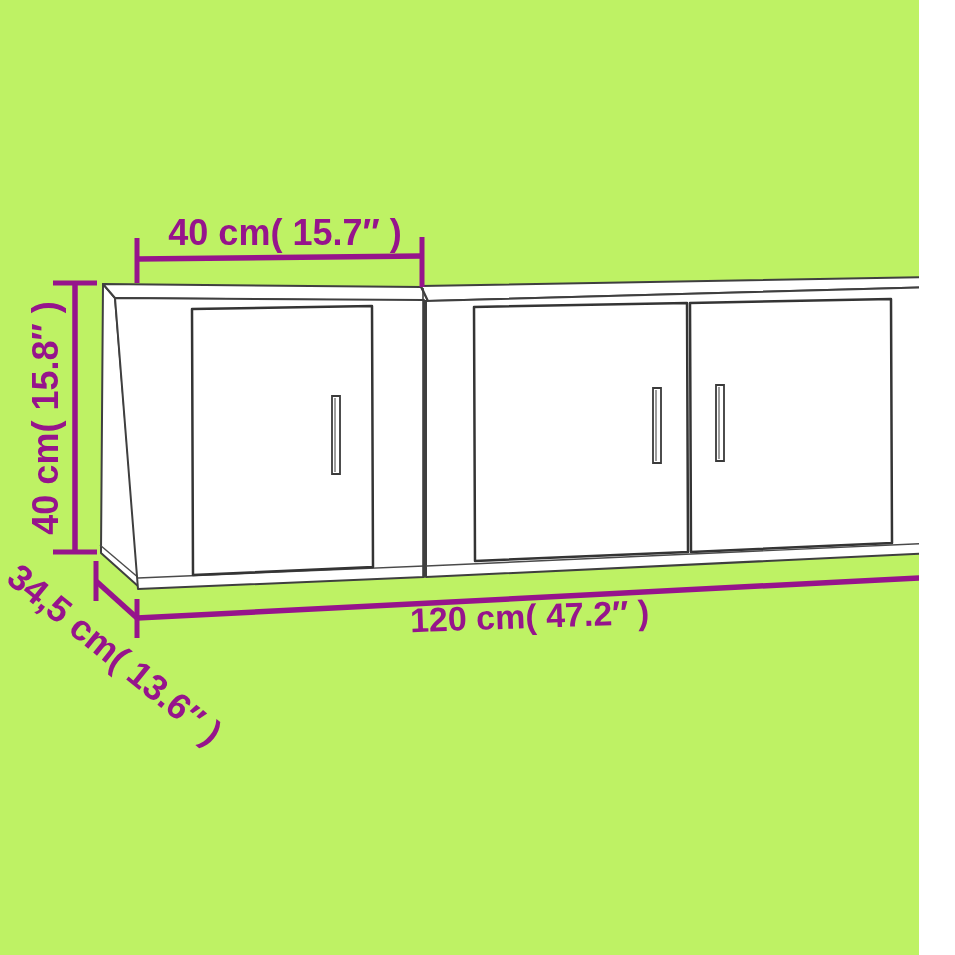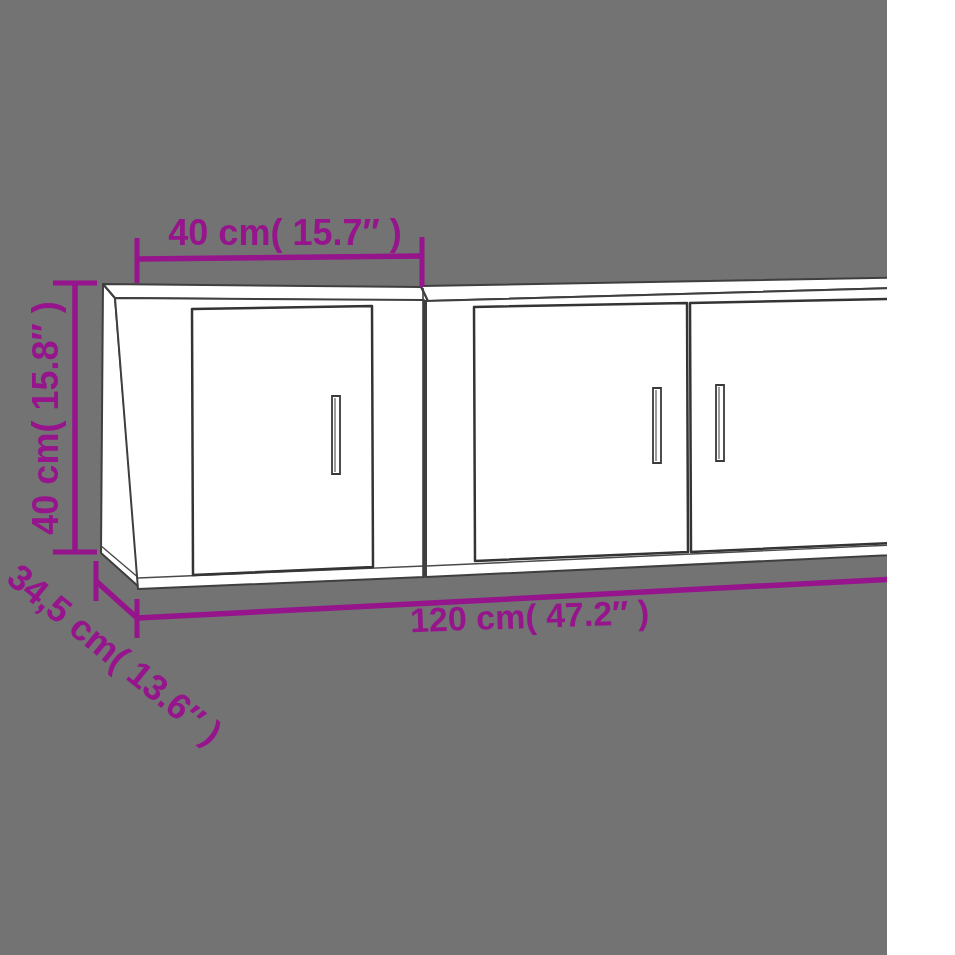--- a/index.html
+++ b/index.html
@@ -4,23 +4,24 @@
 <style>
   html, body {
     margin: 0;
     padding: 0;
     background: #ffffff;
   }
   .stage {
     position: relative;
     width: 887px;
     height: 955px;
-    background: #737373;
+    background: #bef264;
     overflow: hidden;
     font-family: "Liberation Sans", sans-serif;
+    padding-left: 32px;
   }
   svg.diagram {
     position: absolute;
     left: 0;
     top: 0;
   }
   
   .ln {
     fill: #ffffff;
     stroke: #3f3f3f;

